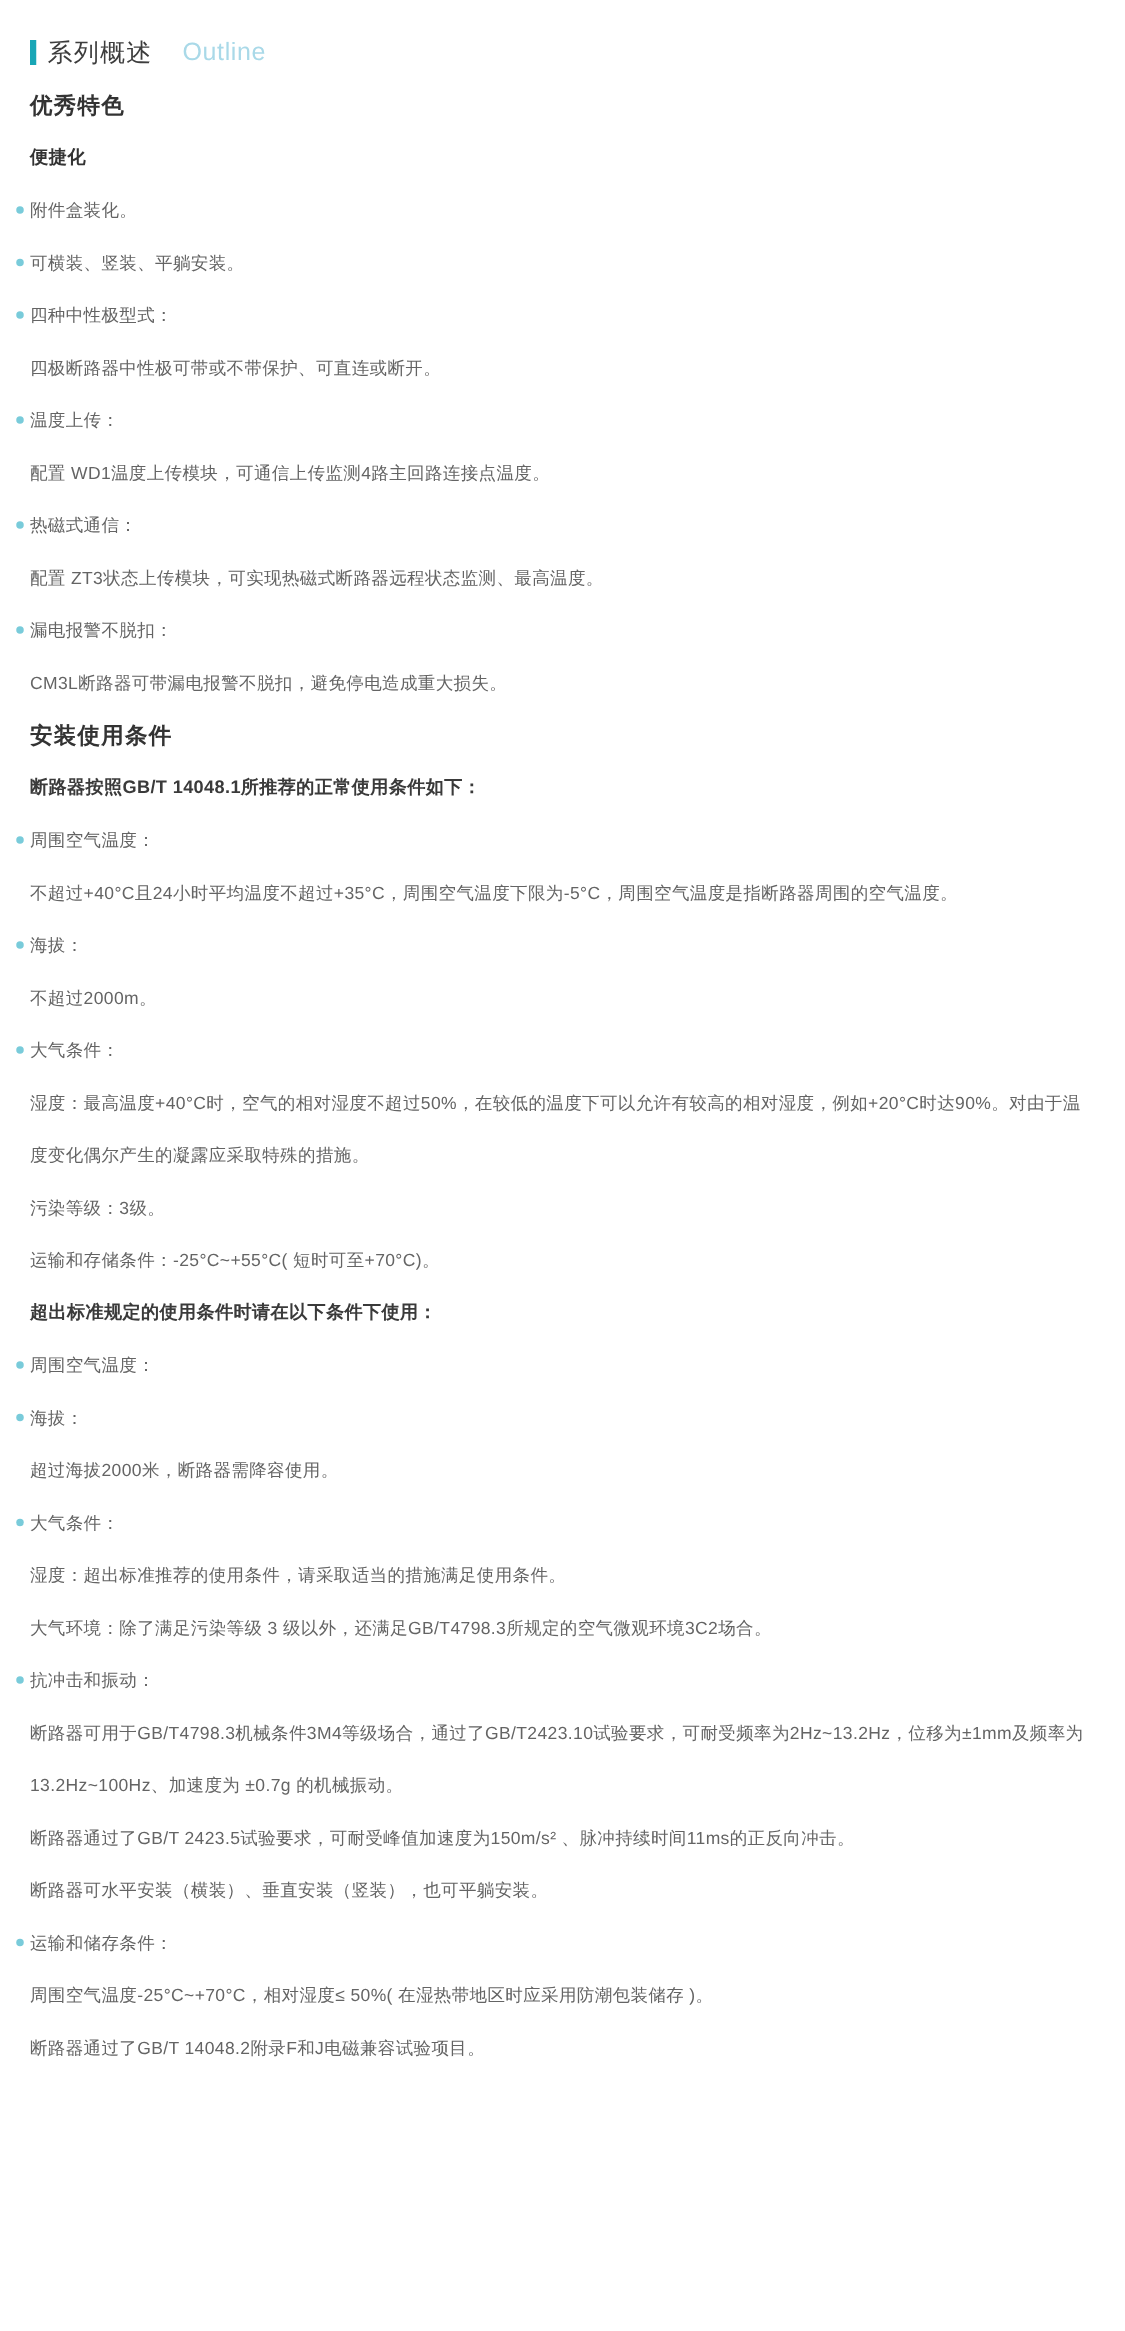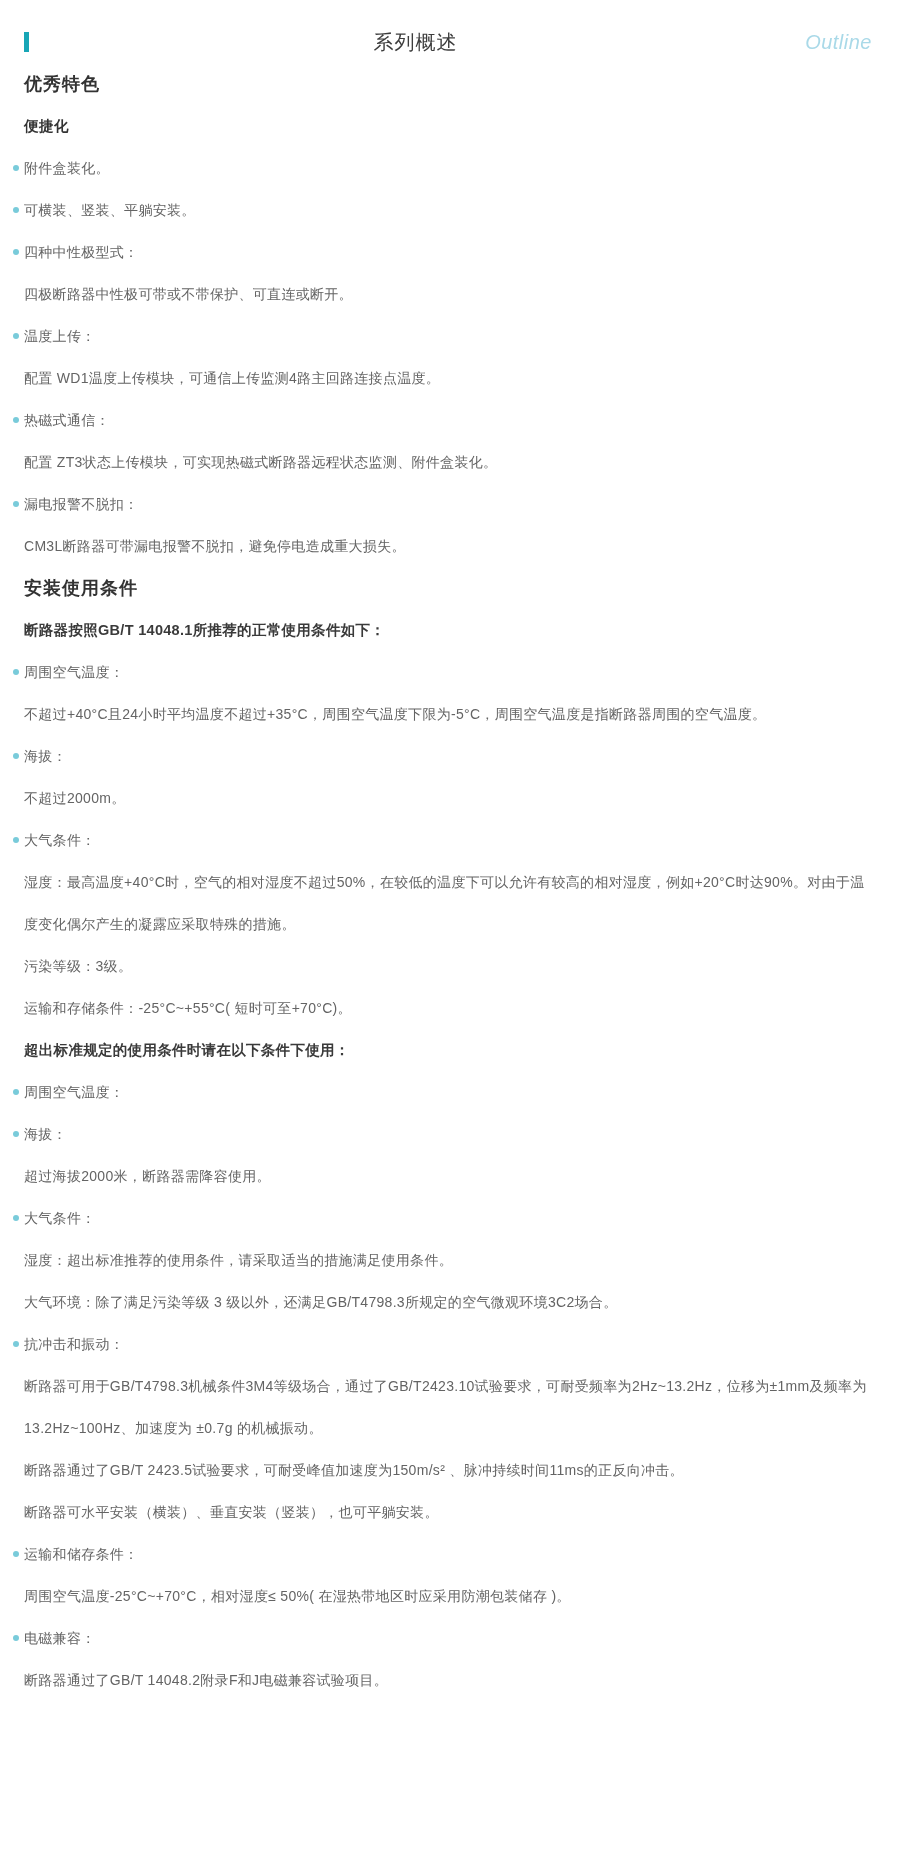--- a/index.html
+++ b/index.html
@@ -18,40 +18,38 @@
   .page {
     width: 900px;
     min-height: 1865px;
     background: #ffffff;
     padding: 21px 28px 40px 24px;
   }
   .doc-header {
     display: flex;
     align-items: center;
     height: 42px;
-    justify-content: space-between;
   }
   .accent-bar {
     display: inline-block;
     width: 5px;
     height: 20px;
     background: var(--accent);
     margin-right: 9px;
   }
   .title-cn {
     font-size: 20px;
     color: #3d3d3d;
     letter-spacing: 1px;
   }
   .title-en {
     font-size: 20px;
     color: var(--outline-en);
-    margin-left: 12px;
+    margin-left: 24px;
     letter-spacing: 0.5px;
-    font-style: italic;
   }
   .content { }
   .line {
     position: relative;
     line-height: 42px;
     font-size: 14px;
     color: var(--body);
     letter-spacing: 0.3px;
   }
   .line.h1 {
@@ -96,21 +94,21 @@
   <div class="content">
       <div class="line h1">优秀特色</div>
       <div class="line h2">便捷化</div>
       <div class="line bullet"><span class="dot"></span>附件盒装化。</div>
       <div class="line bullet"><span class="dot"></span>可横装、竖装、平躺安装。</div>
       <div class="line bullet"><span class="dot"></span>四种中性极型式：</div>
       <div class="line p">四极断路器中性极可带或不带保护、可直连或断开。</div>
       <div class="line bullet"><span class="dot"></span>温度上传：</div>
       <div class="line p">配置 WD1温度上传模块，可通信上传监测4路主回路连接点温度。</div>
       <div class="line bullet"><span class="dot"></span>热磁式通信：</div>
-      <div class="line p">配置 ZT3状态上传模块，可实现热磁式断路器远程状态监测、附件盒装化。</div>
+      <div class="line p">配置 ZT3状态上传模块，可实现热磁式断路器远程状态监测、最高温度。</div>
       <div class="line bullet"><span class="dot"></span>漏电报警不脱扣：</div>
       <div class="line p">CM3L断路器可带漏电报警不脱扣，避免停电造成重大损失。</div>
       <div class="line h1">安装使用条件</div>
       <div class="line bold">断路器按照GB/T 14048.1所推荐的正常使用条件如下：</div>
       <div class="line bullet"><span class="dot"></span>周围空气温度：</div>
       <div class="line p">不超过+40°C且24小时平均温度不超过+35°C，周围空气温度下限为-5°C，周围空气温度是指断路器周围的空气温度。</div>
       <div class="line bullet"><span class="dot"></span>海拔：</div>
       <div class="line p">不超过2000m。</div>
       <div class="line bullet"><span class="dot"></span>大气条件：</div>
       <div class="line p">湿度：最高温度+40°C时，空气的相对湿度不超过50%，在较低的温度下可以允许有较高的相对湿度，例如+20°C时达90%。对由于温度变化偶尔产生的凝露应采取特殊的措施。</div>
@@ -122,17 +120,16 @@
       <div class="line p">超过海拔2000米，断路器需降容使用。</div>
       <div class="line bullet"><span class="dot"></span>大气条件：</div>
       <div class="line p">湿度：超出标准推荐的使用条件，请采取适当的措施满足使用条件。</div>
       <div class="line p">大气环境：除了满足污染等级 3 级以外，还满足GB/T4798.3所规定的空气微观环境3C2场合。</div>
       <div class="line bullet"><span class="dot"></span>抗冲击和振动：</div>
       <div class="line p">断路器可用于GB/T4798.3机械条件3M4等级场合，通过了GB/T2423.10试验要求，可耐受频率为2Hz~13.2Hz，位移为±1mm及频率为13.2Hz~100Hz、加速度为 ±0.7g 的机械振动。</div>
       <div class="line p">断路器通过了GB/T 2423.5试验要求，可耐受峰值加速度为150m/s² 、脉冲持续时间11ms的正反向冲击。</div>
       <div class="line p">断路器可水平安装（横装）、垂直安装（竖装），也可平躺安装。</div>
       <div class="line bullet"><span class="dot"></span>运输和储存条件：</div>
       <div class="line p">周围空气温度-25°C~+70°C，相对湿度≤ 50%( 在湿热带地区时应采用防潮包装储存 )。</div>
-      <div class="line bullet"><span class="dot"></span>电磁兼容：</div>
       <div class="line p">断路器通过了GB/T 14048.2附录F和J电磁兼容试验项目。</div>
     </div>
 
 </div>
 
 </body></html>

